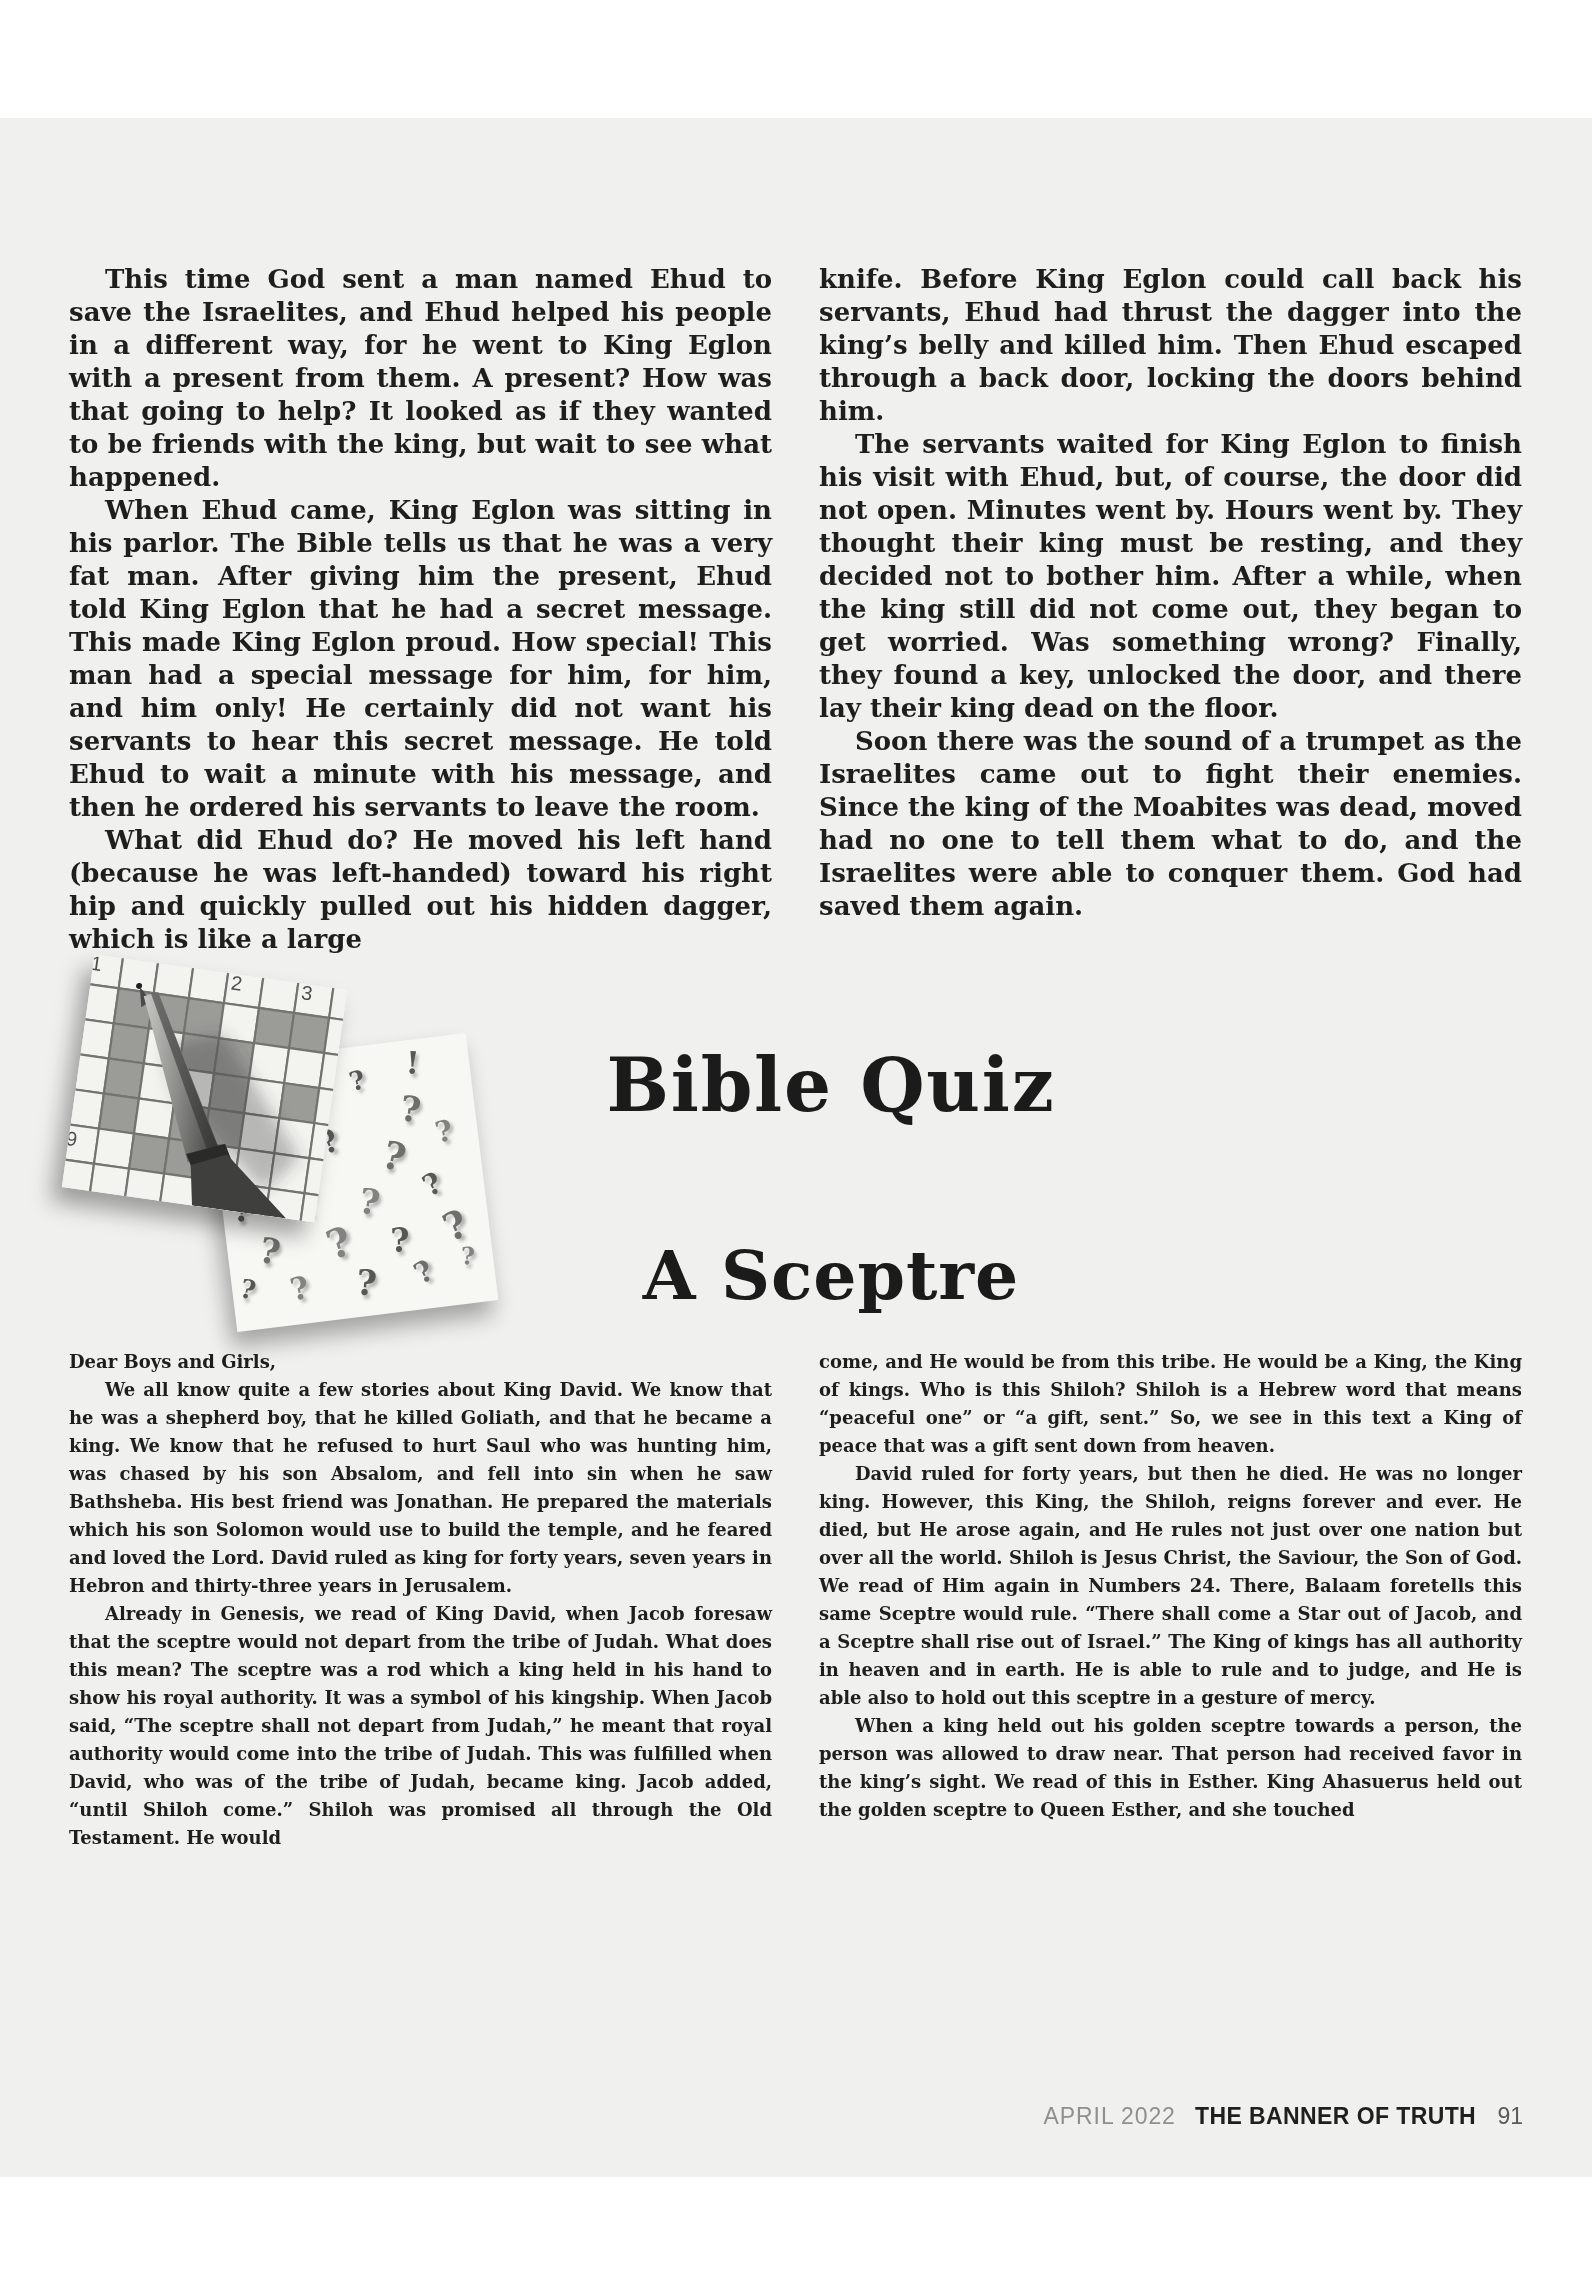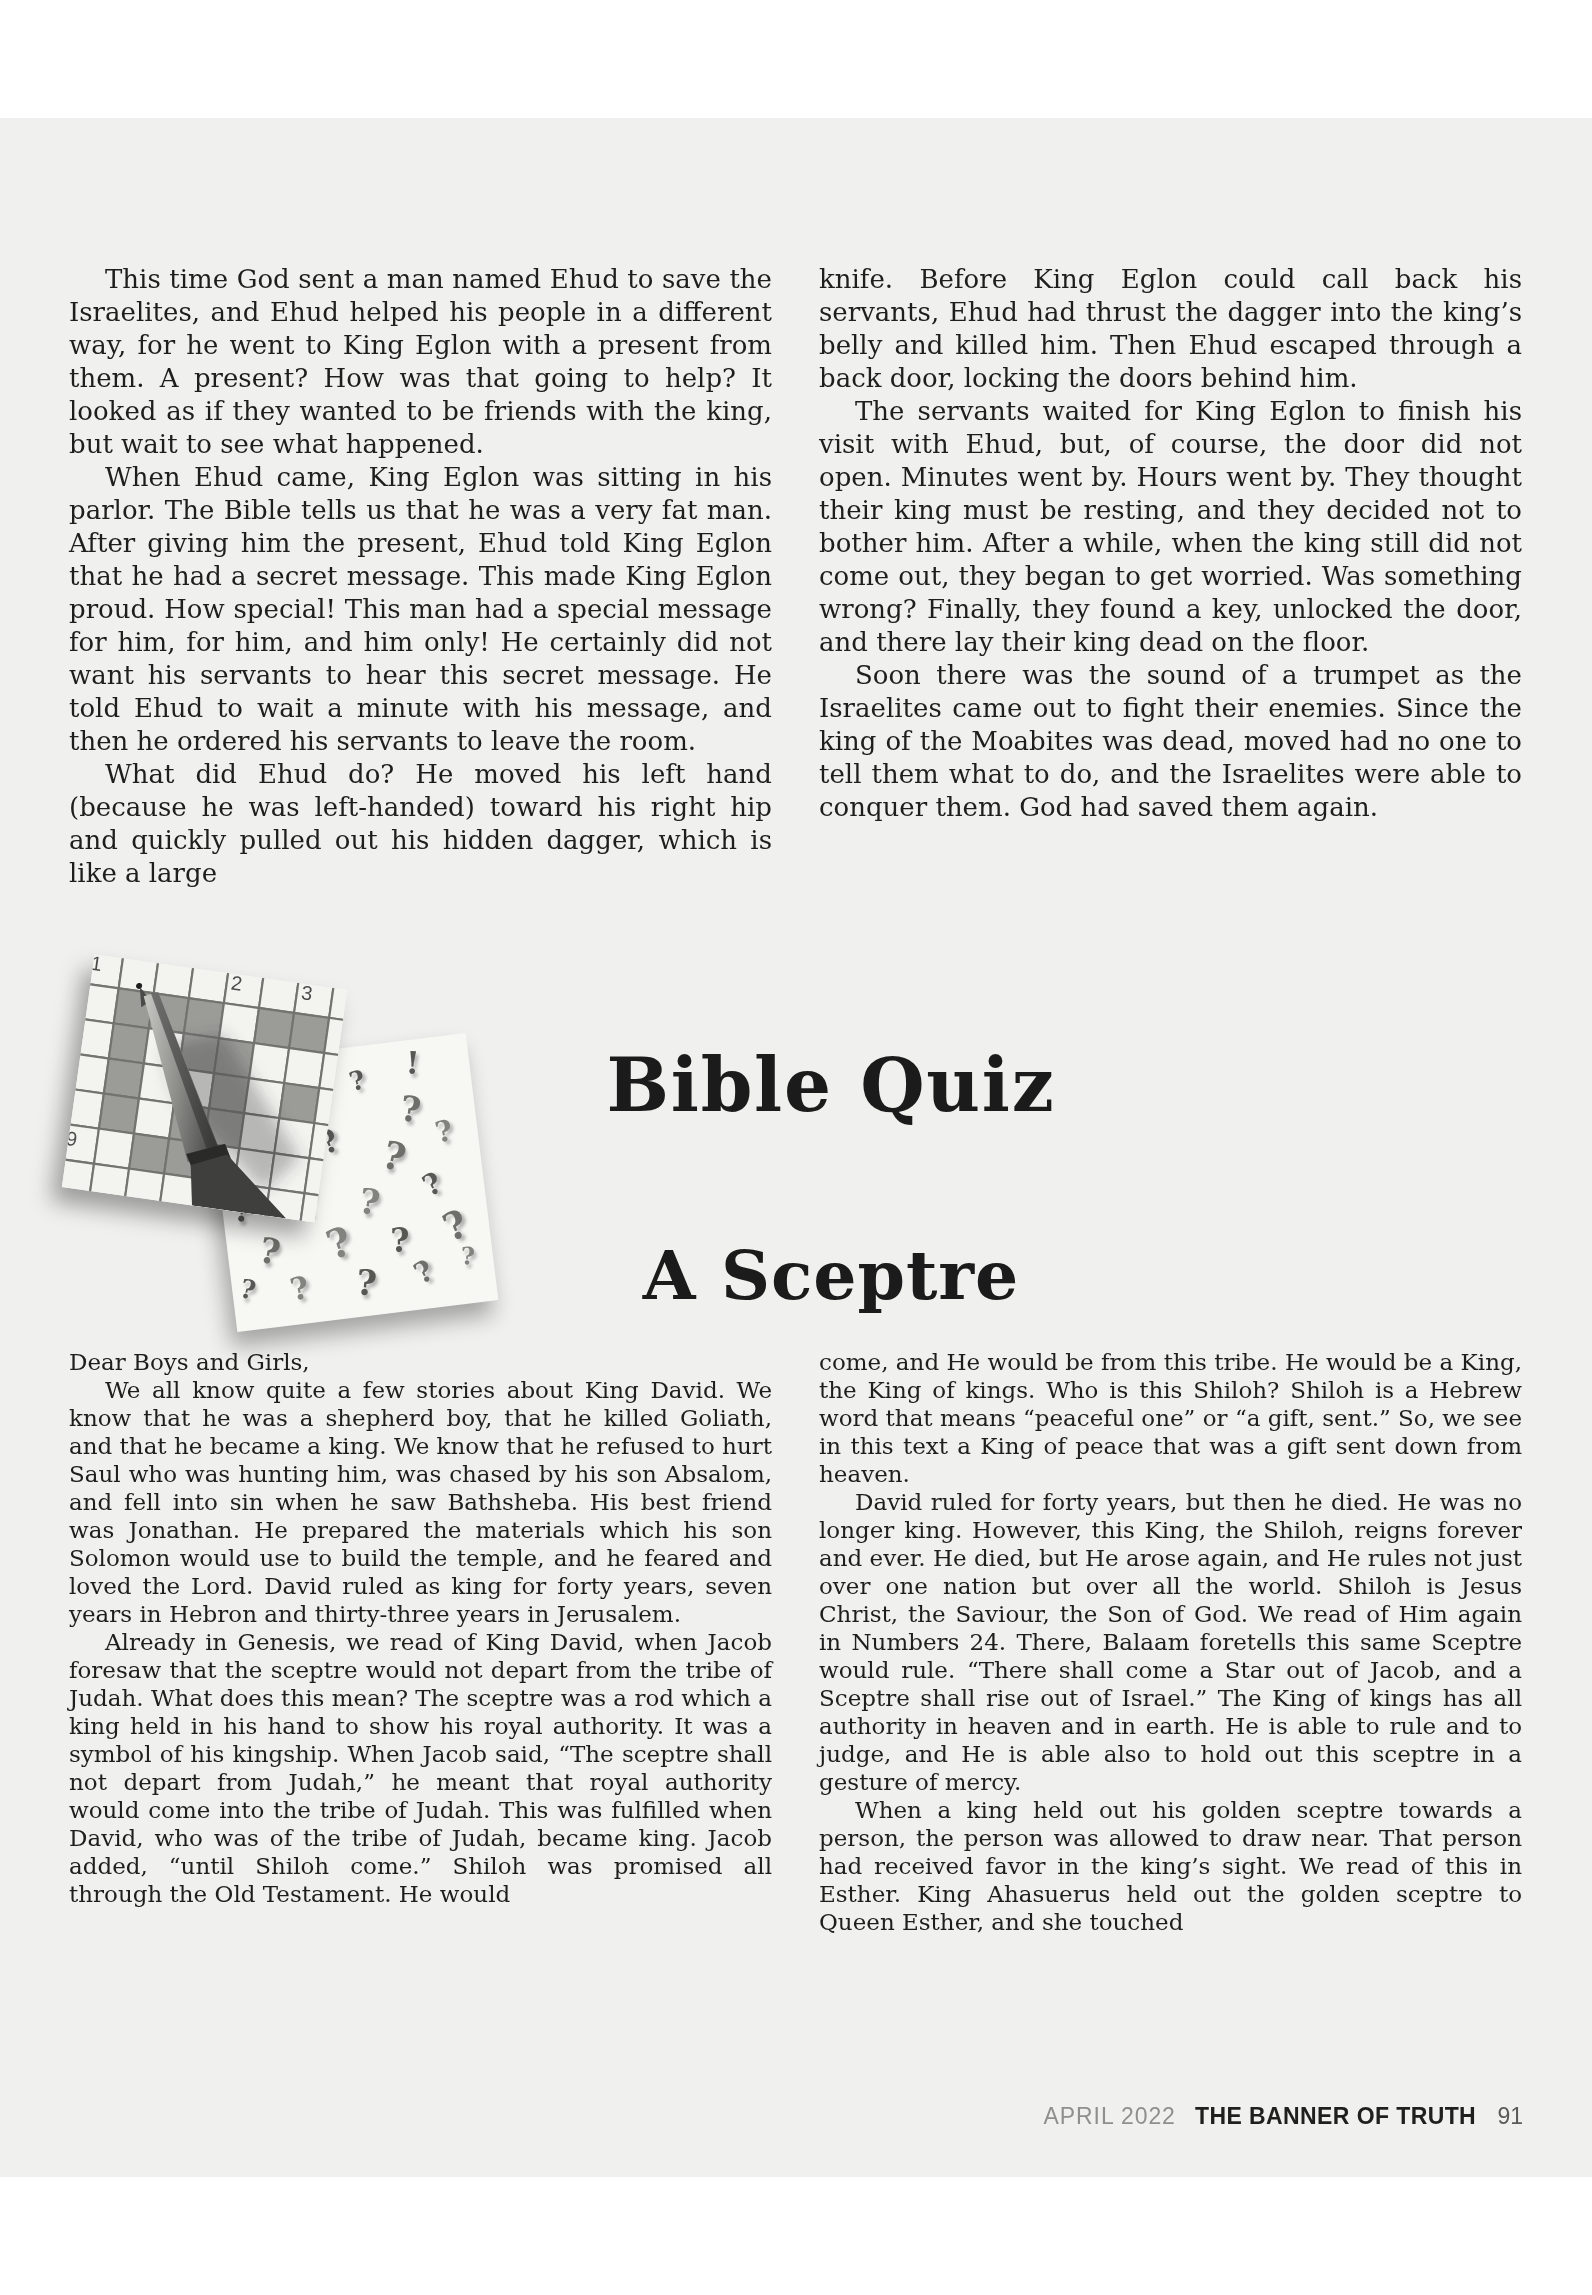--- a/index.html
+++ b/index.html
@@ -2,24 +2,24 @@
 <html style="font-size:14px"><head>
 <meta charset="utf-8">
 <style>
   html,body{margin:0;padding:0;background:#ffffff;}
   .canvas{position:relative;width:1592px;height:2295px;background:#ffffff;overflow:hidden;
           font-family:"DejaVu Serif","Liberation Serif",serif;}
   .page{position:absolute;left:0;top:118px;width:1592px;height:2059px;background:#f0f0ee;}
 
   
   .cols{position:absolute;left:69px;width:1454px;display:flex;gap:47px;}
-  .col{width:703px;flex:0 0 703px;}
+  .col{width:703px;flex:0 0 703px;font-weight:bold;}
   .cols p{margin:0;color:#1e1e1e;text-align:justify;}
   .cols.top p{font-size:26px;line-height:33px;}
-  .cols.bottom p{font-size:23px;line-height:28px;}
+  .cols.bottom p{font-size:18px;line-height:28px;}
   .cols p.ind{text-indent:36px;}
   .cols.top{top:145px;}
   .cols.bottom{top:1230px;}
 
   
   .heading-band{position:absolute;left:69px;width:1454px;text-align:center;
                 transform:translateX(35px);color:#1b1b1b;}
   .script-title{top:923px;font-size:74px;line-height:1.2;font-weight:bold;
                 letter-spacing:1.7px;}
   .quiz-title{top:1120px;font-size:68px;line-height:1.1;font-weight:bold;letter-spacing:0.9px;}

